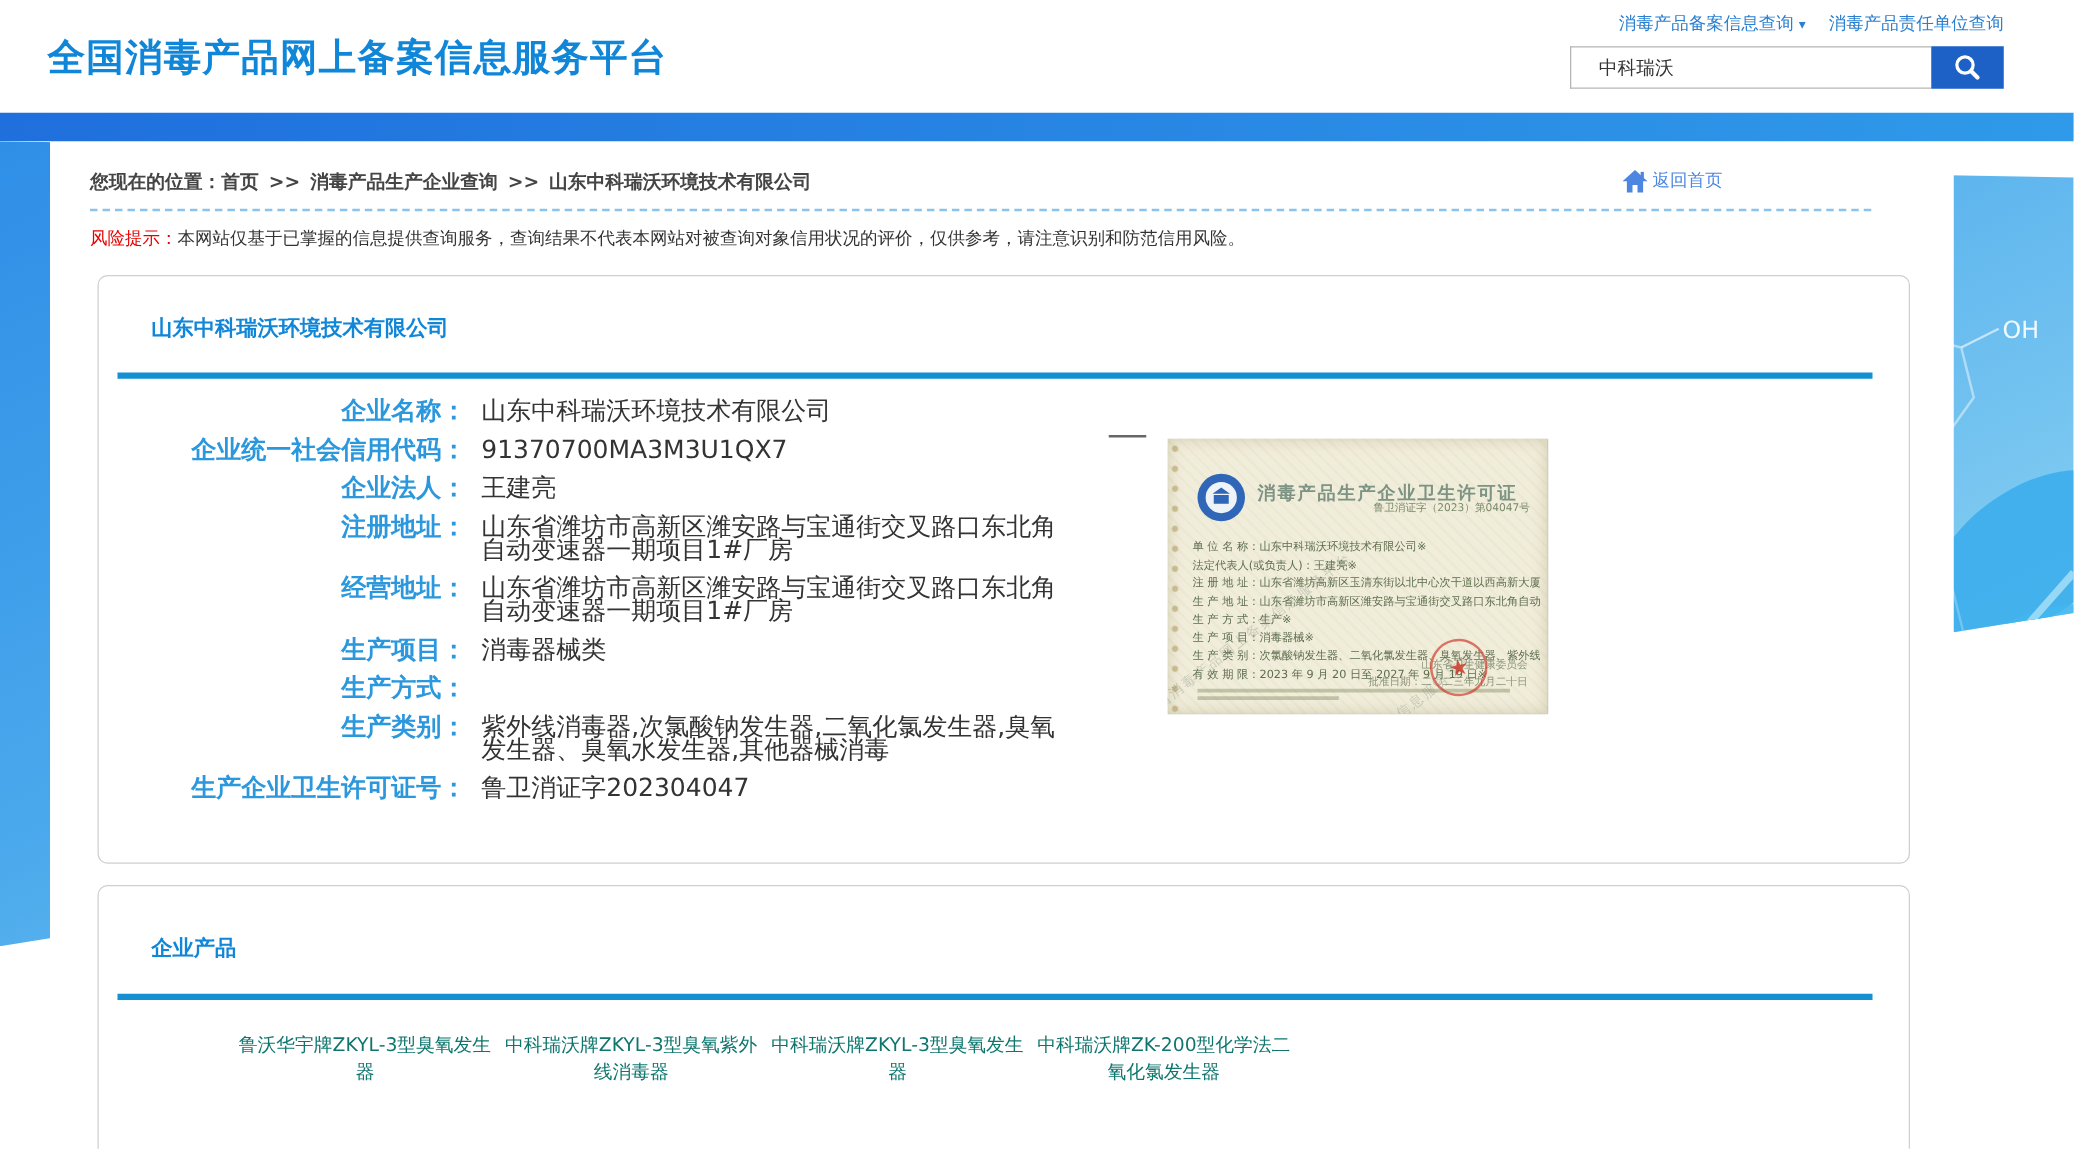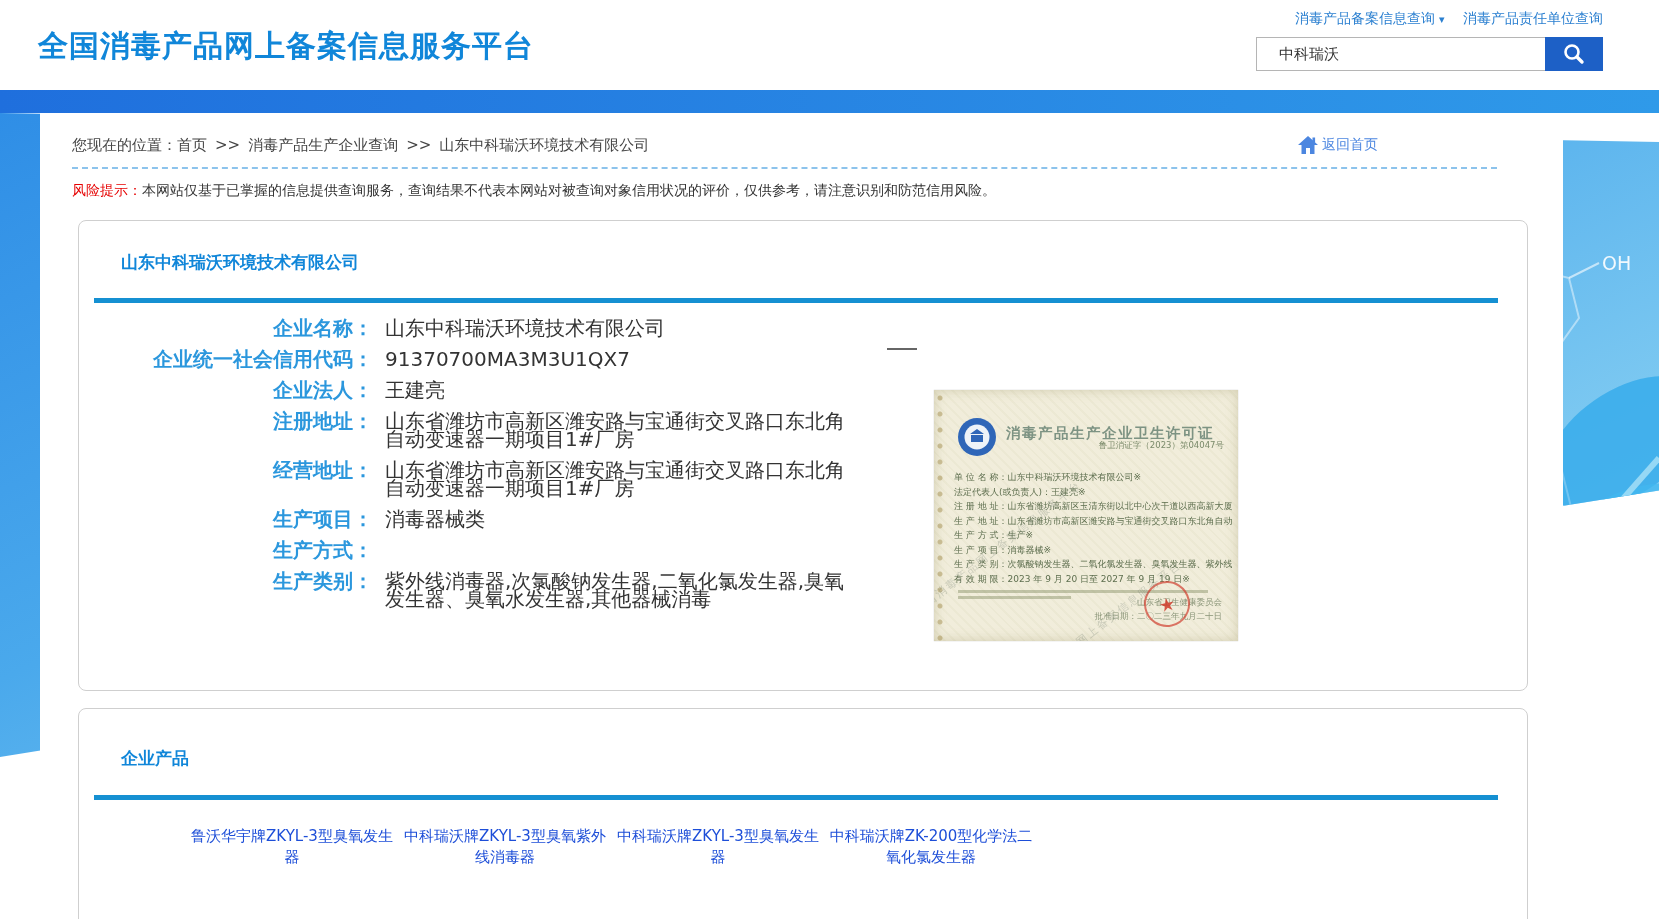--- a/index.html
+++ b/index.html
@@ -45,21 +45,21 @@
   
   .content {
     position:absolute; left:40px; top:113px; width:1523px; height:806px;
     background:#fff; z-index:1;
   }
 
   .crumb-row {
     display:flex; justify-content:space-between; align-items:center;
     padding:22px 185px 0 32px;
   }
-  .crumb { font-size:15px; font-weight:normal; color:#454545;text-align:center; }
+  .crumb { font-size:15px; font-weight:bold; color:#454545;text-align:center; }
   .crumb a { color:#454545; text-decoration:none; cursor:pointer; }
   .crumb .sep { margin:0 8px; }
   .back-home { display:flex; align-items:center; font-size:14px; color:#4c86e0; text-decoration:none; cursor:pointer; white-space:nowrap; }
   .back-home svg { margin-right:3px; }
 
   .dashed-line { border-top:2px dashed #8cc3ec; margin:12px 66px 0 32px; }
 
   .risk { font-size:14px; padding:13px 32px 0 32px; color:#333; }
   .risk .risk-label { color:#e60000; }
 
@@ -77,25 +77,24 @@
 
   
   .fields { margin-top:16px; }
   .frow { display:flex; margin-bottom:13px; font-size:20px; line-height:18px; }
   .flabel { width:294px; text-align:right; color:#2b97dd; font-weight:bold; flex-shrink:0; }
   .fvalue { margin-left:12px; max-width:470px; color:#333; }
 
   
   .cert-dash { position:absolute; left:808px; top:127px; width:30px; height:2px; background:#666; }
   .cert {
-    position:absolute; left:855px; top:130px; width:304px; height:251px;
+    position:absolute; left:855px; top:130px; width:304px; height:220px;
     background:#f1eddb; overflow:hidden;
     background-image:repeating-linear-gradient(45deg,rgba(205,205,165,.14) 0 2px,transparent 2px 7px);
     box-shadow:inset 0 0 12px rgba(150,140,90,.35), 0 0 1px rgba(0,0,0,.25);
-    margin-top:39px;
   }
   .cert-perf {
     position:absolute; left:2px; top:0; width:9px; height:100%;
     background-image:repeating-radial-gradient(circle at 4px 8px, rgba(170,150,90,.55) 0 2px, transparent 3px 16px);
     background-size:9px 16px;
   }
   .cert-emblem { position:absolute; left:22px; top:26px; }
   .cert-title {
     position:absolute; left:72px; top:34px; font-size:14.5px; font-weight:bold;
     color:#7d9383; letter-spacing:1.5px; white-space:nowrap;
@@ -120,21 +119,21 @@
     position:absolute; font-size:11px; color:rgba(105,120,105,.28);
     white-space:nowrap; transform:rotate(-38deg); letter-spacing:2px; pointer-events:none;
   }
   .wm1 { left:-40px; top:150px; }
   .wm2 { left:60px; top:230px; }
 
   
   .products { margin:26px 0 0 110px; display:flex; flex-wrap:wrap; row-gap:14px; }
   .product-link {
     width:206px; margin-right:7px; text-align:center;
-    font-size:15px; line-height:21px; color:#1d4ed8; text-decoration:none; cursor:pointer;
+    font-size:15px; line-height:21px; color:#0f766e; text-decoration:none; cursor:pointer;
   }
 </style>
 </head>
 <body>
 
 <div class="top-header">
   <div class="site-title">全国消毒产品网上备案信息服务平台</div>
   <div class="header-right">
     <div class="top-links">
       <a>消毒产品备案信息查询</a><span class="caret">▾</span>
@@ -218,20 +217,24 @@
           <div class="flabel">生产项目：</div>
           <div class="fvalue">消毒器械类</div>
         </div>
       <div class="frow">
           <div class="flabel">生产方式：</div>
           <div class="fvalue"></div>
         </div>
       <div class="frow">
           <div class="flabel">生产类别：</div>
           <div class="fvalue">紫外线消毒器,次氯酸钠发生器,二氧化氯发生器,臭氧发生器、臭氧水发生器,其他器械消毒</div>
+        </div>
+      <div class="frow">
+          <div class="flabel">生产企业卫生许可证号：</div>
+          <div class="fvalue">鲁卫消证字202304047</div>
         </div>
     </div>
 
     <div class="cert-dash"></div>
 
     <div class="cert">
       <div class="cert-perf"></div>
       <svg class="cert-emblem" width="42" height="42" viewBox="0 0 42 42">
         <circle cx="21" cy="21" r="19" fill="#2f66b8"></circle>
         <circle cx="21" cy="21" r="12.5" fill="#eef3f8"></circle>

